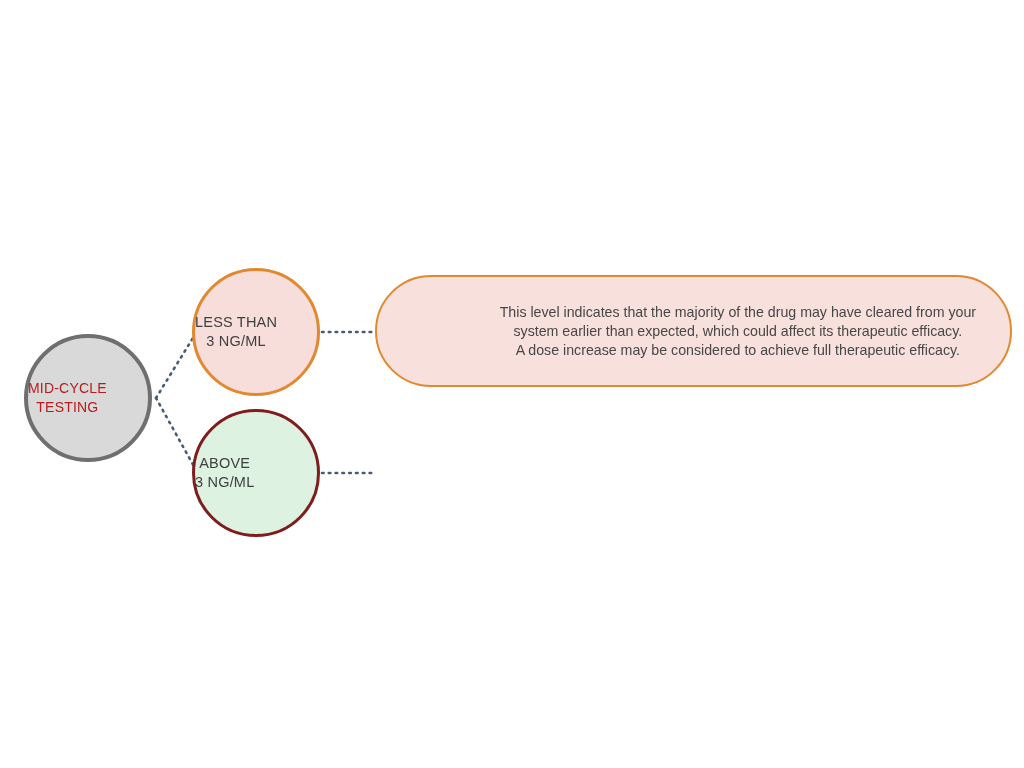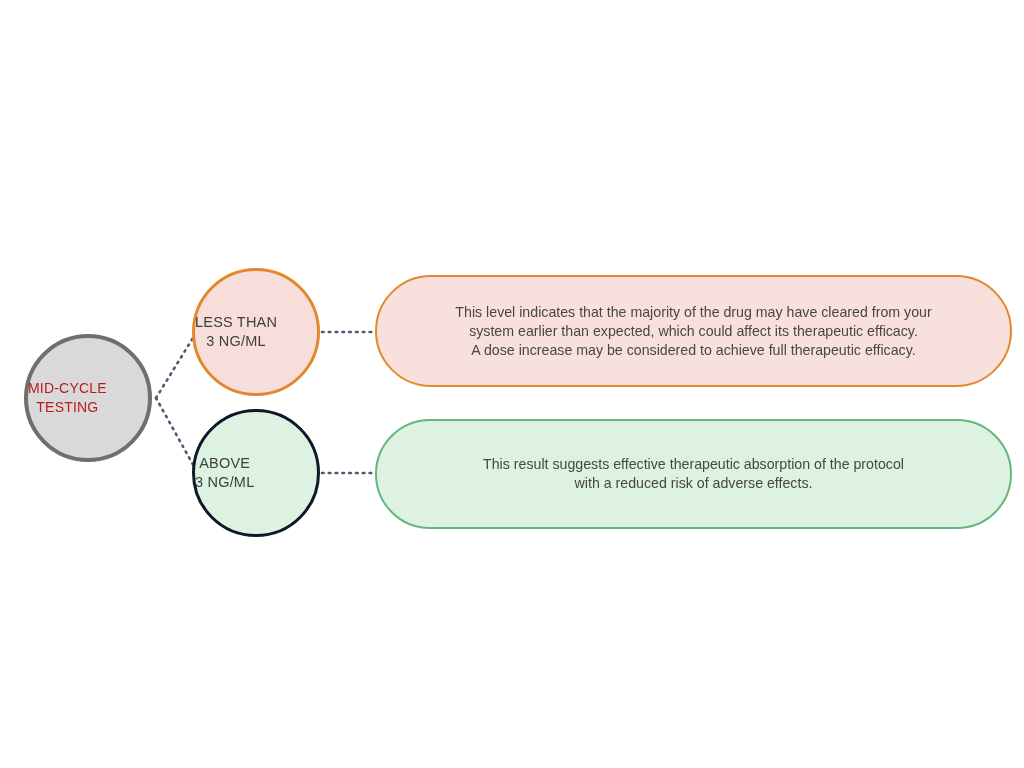--- a/index.html
+++ b/index.html
@@ -67,30 +67,30 @@
     background: #f7dedb;
     border: 3px solid #e2882f;
   }
 
   #branch-circle-1 {
     left: 192px;
     top: 409px;
     width: 128px;
     height: 128px;
     background: #ddf2e0;
-    border: 3px solid #0f172a;
+    border: 3px solid #7f1d1d;
   }
 
   
   .desc-pill {
     position: absolute;
     box-sizing: border-box;
     display: flex;
     align-items: center;
-    justify-content: center;
+    justify-content: flex-end;
     text-align: center;
     border-radius: 60px;
     padding: 6px 34px;
   }
   .desc-pill .desc-text {
     font-size: 14.2px;
     line-height: 19px;
     color: #474747;
     white-space: pre-line;
   }
@@ -141,18 +141,14 @@
     <span class="circle-label">ABOVE
 3 NG/ML</span>
   </div>
 
   <div class="desc-pill" id="desc-pill-0">
     <span class="desc-text">This level indicates that the majority of the drug may have cleared from your
 system earlier than expected, which could affect its therapeutic efficacy.
 A dose increase may be considered to achieve full therapeutic efficacy.</span>
   </div>
 
-  <div class="desc-pill" id="desc-pill-1">
-    <span class="desc-text">This result suggests effective therapeutic absorption of the protocol
-with a reduced risk of adverse effects.</span>
-  </div>
 
 </div>
 
 </body></html>

